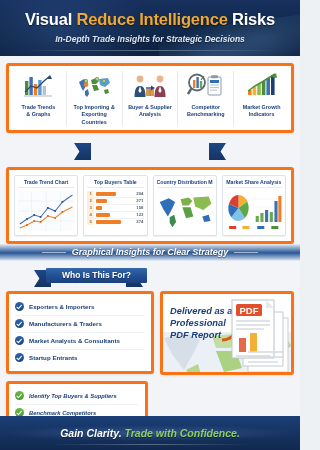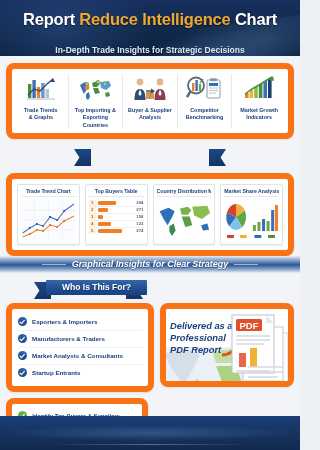--- a/index.html
+++ b/index.html
@@ -32,22 +32,22 @@
     background:radial-gradient(ellipse at center, rgba(60,100,170,.35) 0%, rgba(60,100,170,0) 65%);
   }
   .hdr-title{
     position:relative; z-index:3; text-align:center; padding-top:10px;
     font-size:16.5px; font-weight:bold; letter-spacing:-.2px; color:#ffffff;
     text-shadow:0 1px 1px rgba(0,0,0,.5);
     white-space:nowrap;
   }
   .hdr-title .accent{ color:#f0a830; }
   .hdr-sub{
-    position:relative; z-index:3; text-align:center; margin-top:16px;
-    font-size:8.5px; font-weight:bold; color:#dfe8f4;
+    position:relative; z-index:3; text-align:center; margin-top:5px;
+    font-size:8.5px; font-style:italic; font-weight:bold; color:#dfe8f4;
     text-shadow:0 1px 1px rgba(0,0,0,.45);
   }
   .hdr-rule{
     position:relative;z-index:3;margin:6px auto 0;width:250px;height:1px;
     background:linear-gradient(90deg,rgba(255,255,255,0),rgba(255,255,255,.35),rgba(255,255,255,0));
   }
 
   
   .ribbon-wrap{ position:relative; height:20px; margin-top:7px; }
   .ribbon{
@@ -59,21 +59,21 @@
   .ribbon.orange{ background:linear-gradient(180deg,#f5953f 0%,#ea7a21 55%,#dd6a12 100%); }
   .ribbon.blue  { background:linear-gradient(180deg,#3567ac 0%,#204f92 55%,#1a4180 100%); }
   .tail{ position:absolute; top:3px; width:17px; height:17px; z-index:2;}
   .tail.l{ clip-path:polygon(0 0,100% 0,100% 100%,0 100%,32% 50%); }
   .tail.r{ clip-path:polygon(0 0,100% 0,68% 50%,100% 100%,0 100%); }
   .tail.orange{ background:linear-gradient(180deg,#e0740f,#c25c08); }
   .tail.blue{ background:linear-gradient(180deg,#1d4785,#143463); }
 
   
   .card{
-    background:#fff; border:6px solid #f97316; border-radius:8px;
+    background:#fff; border:3px solid #f97316; border-radius:3px;
     box-shadow:0 1px 2px rgba(0,0,0,.08);
   }
 
   
   .features{
     margin:7px 6px 0; display:flex; padding:5px 2px 4px;
   }
   .feat{
     flex:1; text-align:center; padding:0 2px;
     border-right:1px solid #e6eaef;
@@ -153,21 +153,21 @@
   .foot-txt .g{ color:#8fd06a; }
   .foot-rule{position:absolute;z-index:2;bottom:5px;left:50%;transform:translateX(-50%);
     width:200px;height:1px;background:linear-gradient(90deg,rgba(255,255,255,0),rgba(255,255,255,.3),rgba(255,255,255,0));}
 </style>
 </head>
 <body>
 
 <div class="page">
 
   <div class="header">
-    <div class="hdr-title"><span>Report </span><span class="accent">Reduce Intelligence</span><span> Chart</span></div>
+    <div class="hdr-title"><span>Visual </span><span class="accent">Reduce Intelligence</span><span> Risks</span></div>
     <div class="hdr-sub">In-Depth Trade Insights for Strategic Decisions</div>
     <div class="hdr-rule"></div>
   </div>
 
 
   <div class="card features">
 
     <div class="feat">
       <div class="ico">
         <svg width="30" height="26" viewBox="0 0 30 26">
@@ -529,16 +529,17 @@
               <polyline points="1.5,5.2 4,7.6 8.6,2.2" fill="none" stroke="#fff" stroke-width="1.8" stroke-linecap="round" stroke-linejoin="round"></polyline>
             </svg>
         </span>
         <span class="lbl">Reduce Market Risks</span>
       </div>
 
     </div>
   </div>
 
   <div class="footer">
+    <div class="foot-txt"><span>Gain Clarity.</span><span class="g"> Trade with Confidence.</span></div>
     <div class="foot-rule"></div>
   </div>
 
 </div>
 
 </body></html>

